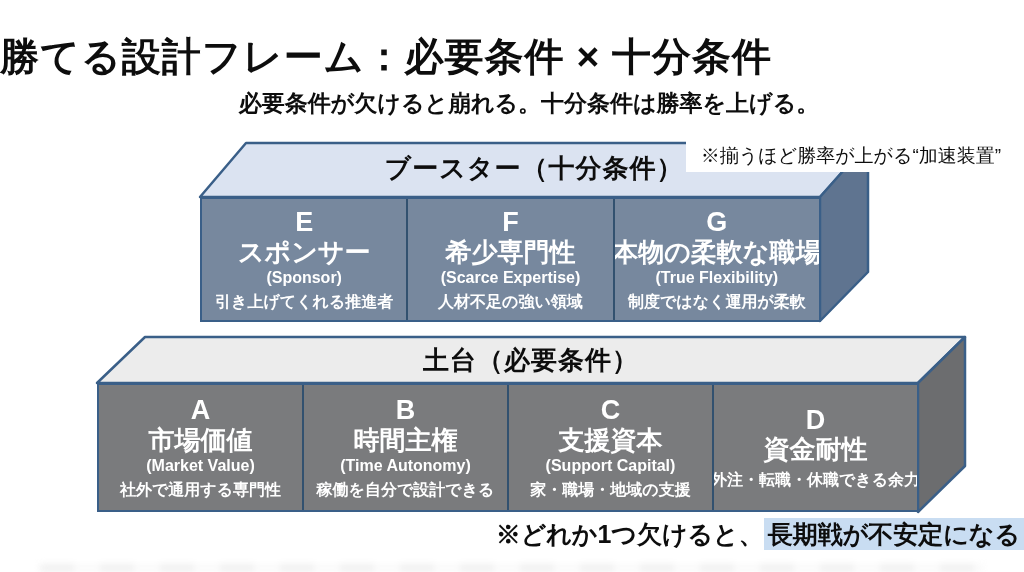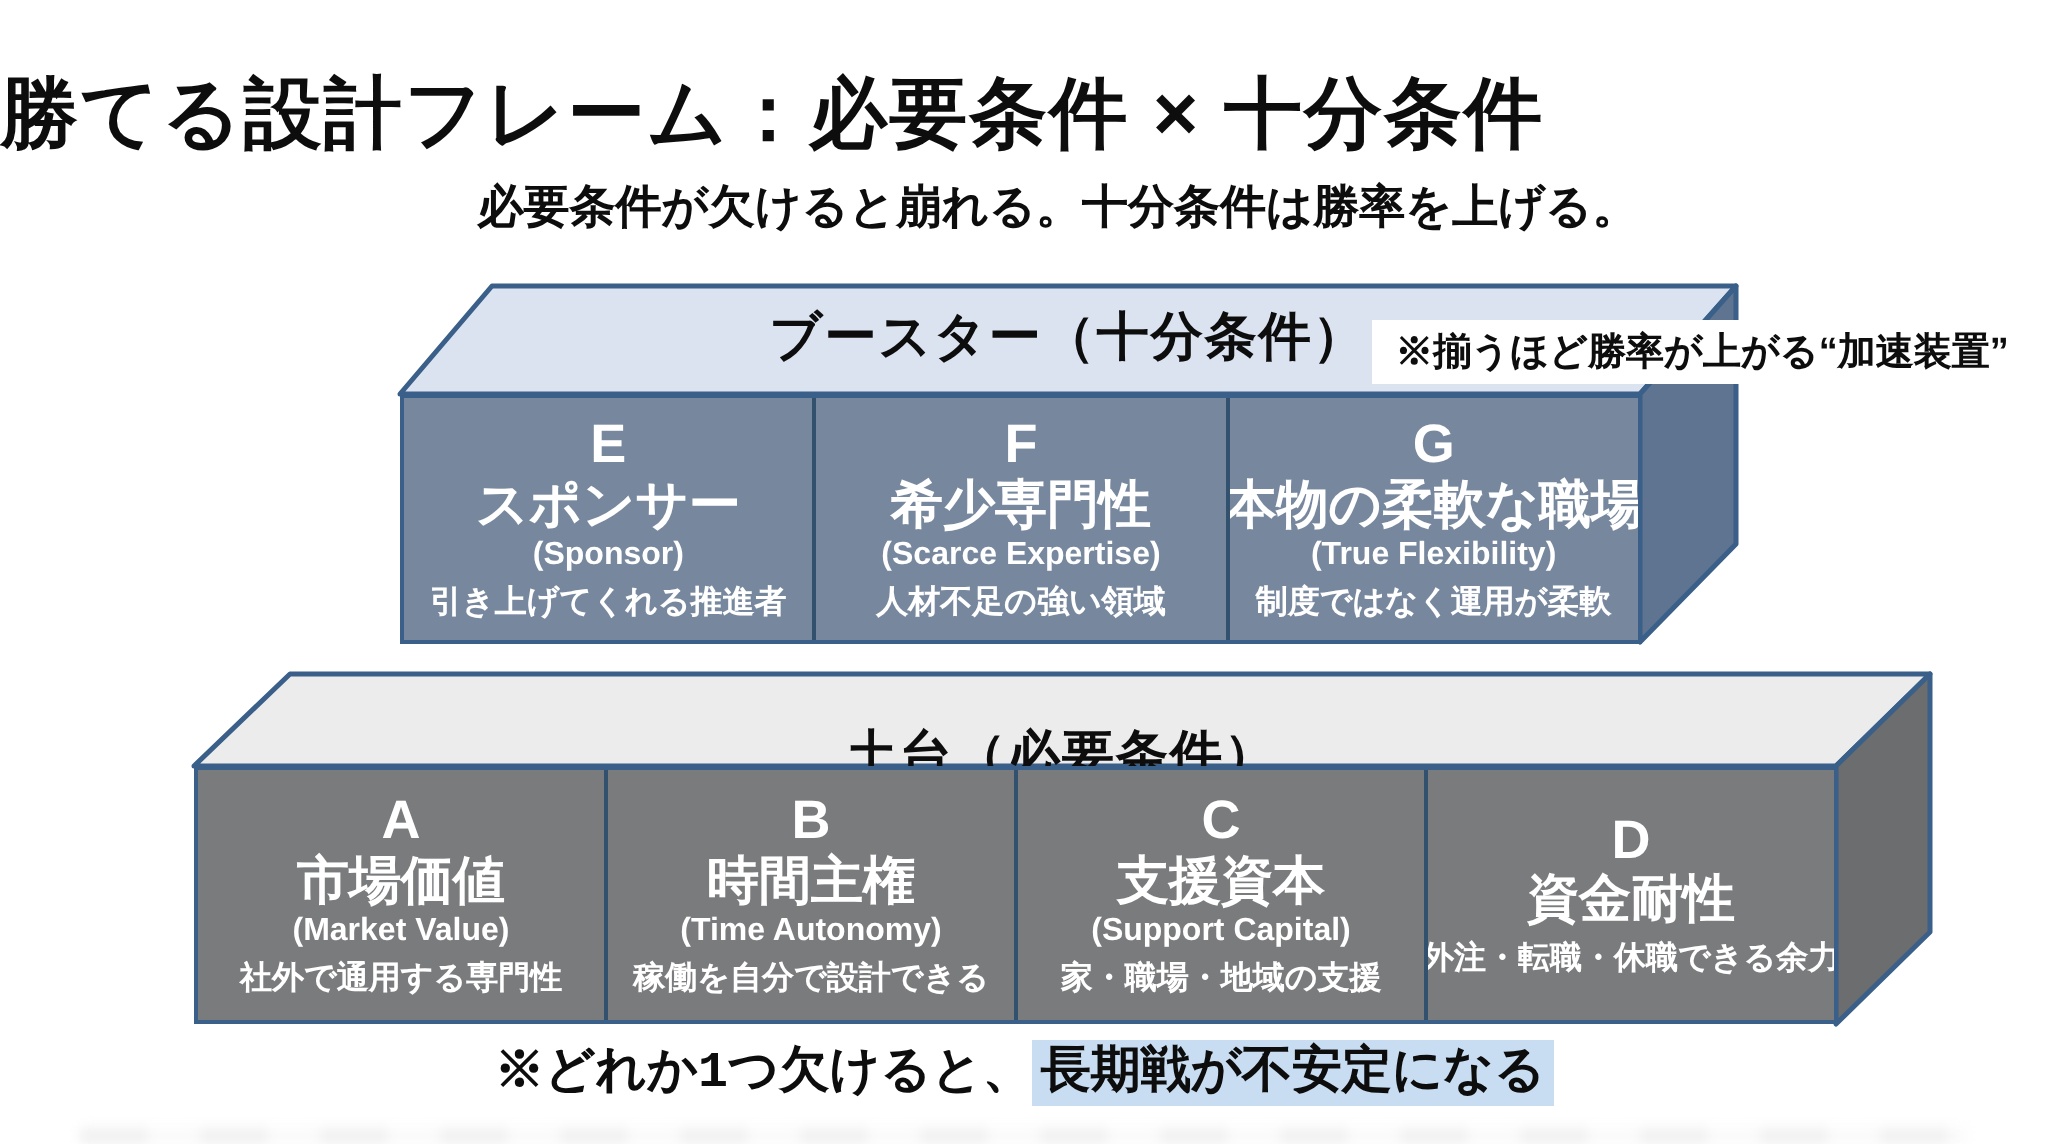--- a/index.html
+++ b/index.html
@@ -27,21 +27,21 @@
   .p-booster-top{fill:var(--booster-top);}
   .p-booster-side{fill:var(--booster-side);}
   .p-base-top{fill:var(--base-top);}
   .p-base-side{fill:var(--base-side);}
 
   .box-header{
     position:absolute; z-index:2; display:flex; align-items:center; justify-content:center;
     font-weight:bold; color:var(--text-dark); font-size:26px; letter-spacing:1px;
   }
   .booster-header{left:200px; top:146px; width:668px; height:44px;}
-  .base-header{left:97px; top:355px; width:868px; height:45px;}
+  .base-header{left:97px; top:338px; width:868px; height:45px;}
 
   .front{
     position:absolute; z-index:2; display:flex; box-sizing:border-box;
     border:2.5px solid var(--edge);
   }
   .booster-frontface{left:200px; top:197px; width:621px; height:125px; background:var(--booster-front);}
   .base-frontface{left:97px; top:383px; width:822px; height:129px; background:var(--base-front);}
   .cell{
     flex:1 1 0; display:flex; flex-direction:column; align-items:center; justify-content:center;
     border-right:2px solid var(--divider); color:var(--text-light); text-align:center;
@@ -49,25 +49,25 @@
   }
   .cell:last-child{border-right:none;}
   .cell-letter{font-size:27px; font-weight:bold; line-height:1.1;}
   .cell-name{font-size:26px; font-weight:bold; line-height:1.15; white-space:nowrap;}
   .cell-en{font-size:16px; font-weight:bold; line-height:1.2;}
   .cell-desc{font-size:16px; font-weight:bold; line-height:1.2; margin-top:5px; white-space:nowrap;}
 
   .annotation{
     position:absolute; z-index:3; left:686px; top:140px; width:330px; height:32px;
     background:#ffffff; display:flex; align-items:center; justify-content:center;
-    font-size:19px; font-weight:bold; color:var(--text-dark); white-space:nowrap;margin-top:20px;
+    font-size:19px; font-weight:normal; color:var(--text-dark); white-space:nowrap;
   }
   .footnote{
-    position:absolute; left:0; top:518px; width:1024px; text-align:center;
-    font-size:25px; font-weight:bold; color:var(--text-dark); z-index:2;font-family:Liberation Mono, monospace;
+    position:absolute; left:0; top:518px; width:1024px; text-align:right;
+    font-size:25px; font-weight:bold; color:var(--text-dark); z-index:2;
   }
   .footnote .hl{background:var(--highlight); padding:2px 4px;}
   .cutoff{
     position:absolute; left:40px; right:40px; top:564px; height:8px; z-index:0;
     background:repeating-linear-gradient(90deg,#e9e9e9 0 34px,#f8f8f8 34px 60px);
     filter:blur(3px); opacity:.65;
   }
 </style>
 </head>
 <body>

